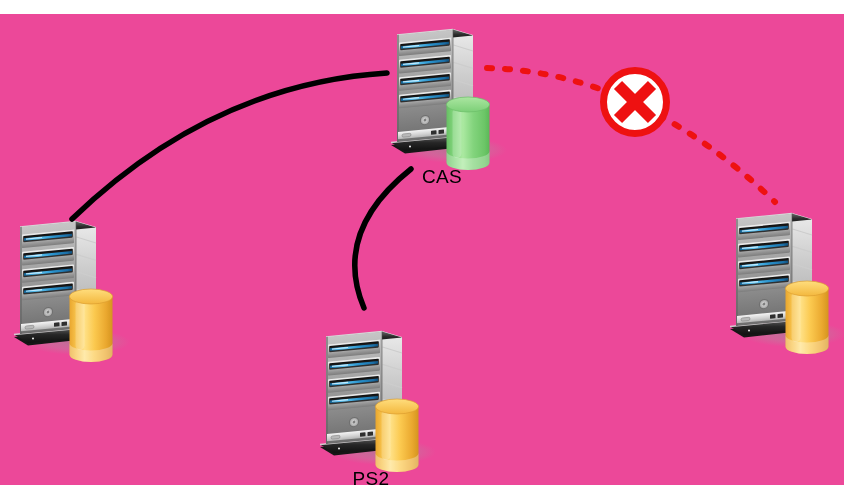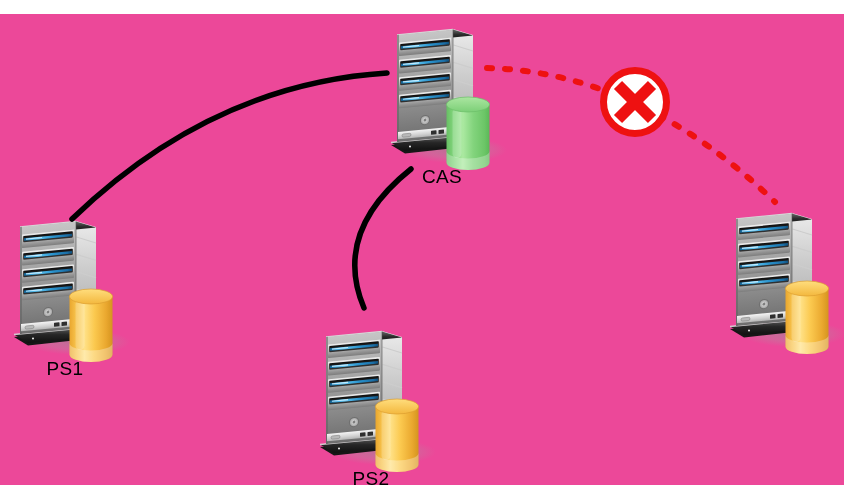--- a/index.html
+++ b/index.html
@@ -177,21 +177,20 @@
       <use href="#sym-db-green" xlink:href="#sym-db-green" transform="translate(55,80)"></use>
     </svg>
     <div class="node-label">CAS</div>
   </div>
 
   <div class="node node-ps1">
     <svg class="node-art" width="106" height="150" viewBox="0 0 106 150">
       <use href="#sym-server" xlink:href="#sym-server"></use>
       <use href="#sym-db-yellow" xlink:href="#sym-db-yellow" transform="translate(55,80)"></use>
     </svg>
-    <div class="node-label">PS1</div>
   </div>
 
   <div class="node node-ps2">
     <svg class="node-art" width="106" height="150" viewBox="0 0 106 150">
       <use href="#sym-server" xlink:href="#sym-server"></use>
       <use href="#sym-db-yellow" xlink:href="#sym-db-yellow" transform="translate(55,80)"></use>
     </svg>
     <div class="node-label">PS2</div>
   </div>
 

